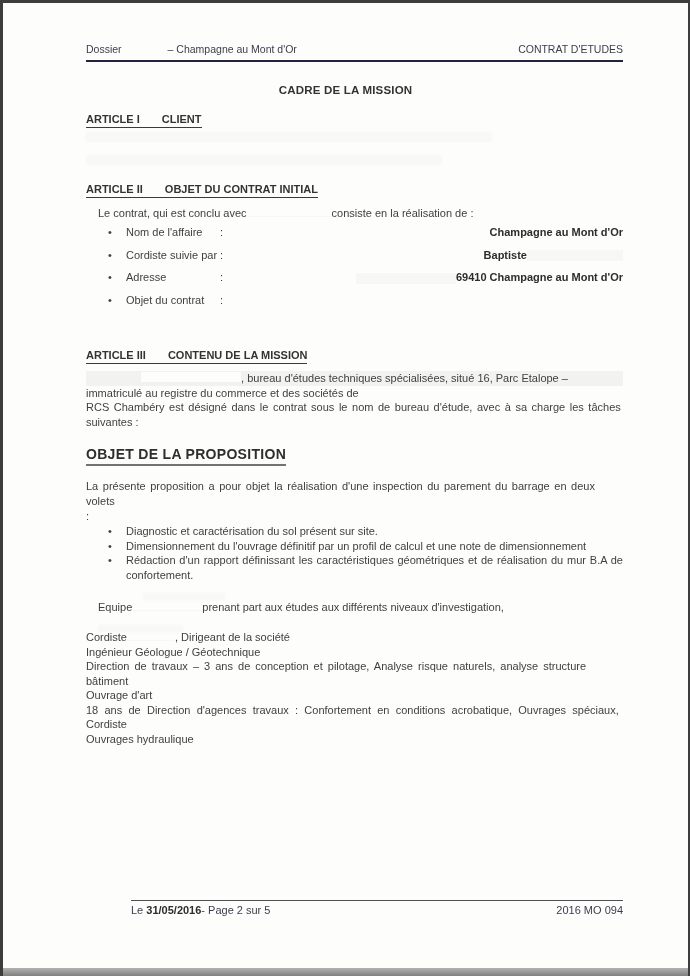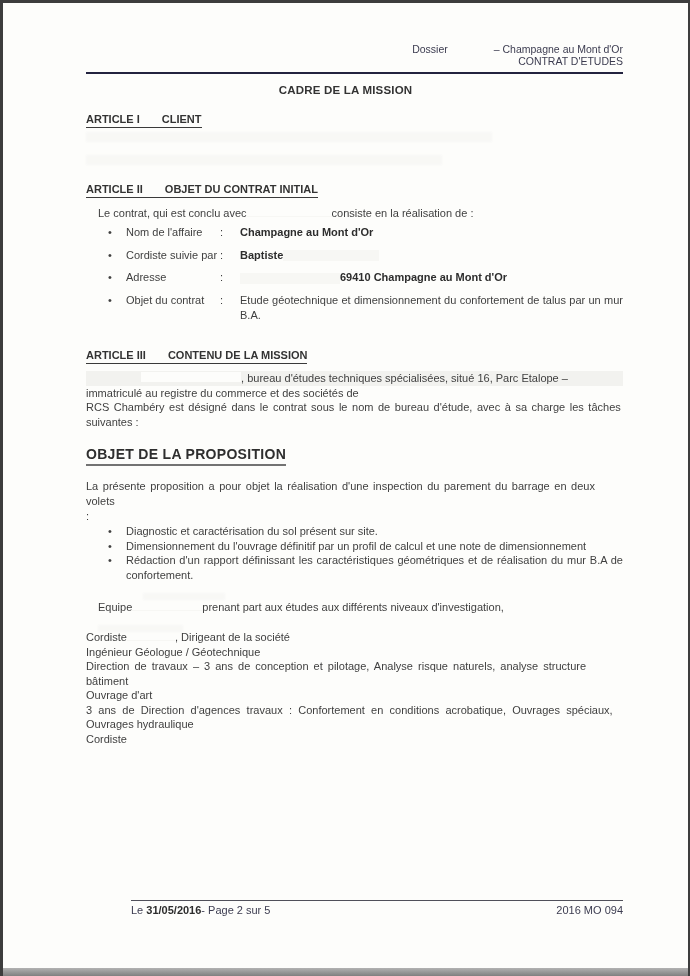--- a/index.html
+++ b/index.html
@@ -15,21 +15,21 @@
     font-family:"Liberation Sans", sans-serif;
     color:#3f3f3f;
     font-size:11px;
   }
   .abs{position:absolute;}
   .content-l{left:83px;}
   .content-r{right:65px;}
 
   
   .hdr{top:40px;display:flex;justify-content:space-between;align-items:flex-end;
-       border-bottom:2px solid #23233f;padding-bottom:5px;font-size:10.5px;color:#3c3c50;flex-direction:column;}
+       border-bottom:2px solid #23233f;padding-bottom:5px;font-size:10.5px;color:#3c3c50;}
   .hdr-gap{display:inline-block;width:46px;}
   .ftr{top:897px;display:flex;justify-content:space-between;
        border-top:1px solid #50505a;padding-top:3px;font-size:11px;color:#3c3c50;margin-left:45px;}
   .bottom-bar{position:absolute;left:0;right:0;bottom:0;height:8px;
        background:linear-gradient(to bottom,#b2b2b2,#808080);}
 
   
   .doc-title{top:81px;left:0;right:0;text-align:center;font-weight:bold;font-size:11.5px;color:#333;letter-spacing:.2px;}
   .article-h{font-weight:bold;color:#333;}
   .article-h .u{display:inline-block;border-bottom:1.5px solid #3a3a3a;padding-bottom:2px;text-align:center;}
@@ -43,21 +43,21 @@
   .redact{background:#f7f7f4;display:inline-block;}
   .redact-faint{position:absolute;background:#f8f8f5;filter:blur(1px);}
   b,.bold{font-weight:bold;color:#2d2d2d;}
 
   
   .dlist{top:222px;}
   .drow{display:flex;margin-bottom:7.5px;line-height:15px;}
   .dmark{width:18px;margin-left:22px;color:#3f3f3f;}
   .dlabel{width:94px;}
   .dcolon{width:20px;}
-  .dval{flex:1;}
+  .dval{flex:1;text-align:right;}
   .just{text-align:justify;}
 
   
   .mission{top:368px;line-height:14.6px;}
   .grayline{background:#f2f2ef;text-align:center;}
   .whitebox{display:inline-block;width:100px;height:10px;background:#fdfdfb;vertical-align:baseline;}
 
   
   .plist{top:521px;list-style:none;margin:0;padding:0;}
   .plist li{display:flex;line-height:14.5px;}
@@ -118,21 +118,20 @@
     <div class="drow">
       <span class="dmark">•</span>
       <span class="dlabel">Adresse</span>
       <span class="dcolon">:</span>
       <span class="dval"><span class="sp redact" style="width:100px;height:11px;vertical-align:middle;"></span><b>69410 Champagne au Mont d'Or</b></span>
     </div>
     <div class="drow">
       <span class="dmark">•</span>
       <span class="dlabel">Objet du contrat</span>
       <span class="dcolon">:</span>
-      <span class="dval just">Etude géotechnique et dimensionnement du confortement de talus par un mur B.A.</span>
     </div>
   </div>
 
   <div class="abs content-l article-h" style="top:346px;">
     <span class="u">
       <span>ARTICLE III</span><span class="gap"></span><span>CONTENU DE LA MISSION</span>
     </span>
   </div>
 
   <div class="abs content-l content-r mission">
@@ -172,23 +171,23 @@
   </div>
 
   <div class="redact-faint" style="top:622px;left:95px;width:85px;height:7px;"></div>
   <div class="abs content-l content-r team">
     <div>
       <span>Cordiste</span><span class="sp redact" style="width:48px;"></span><span>, Dirigeant de la société</span>
     </div>
     <div>Ingénieur Géologue / Géotechnique</div>
     <div class="ws2">Direction de travaux – 3 ans de conception et pilotage, Analyse risque naturels, analyse structure bâtiment</div>
     <div>Ouvrage d'art</div>
-    <div class="ws3">3 ans de Direction d'agences travaux : Confortement en conditions acrobatique, Ouvrages spéciaux,</div>
+    <div class="ws3">18 ans de Direction d'agences travaux : Confortement en conditions acrobatique, Ouvrages spéciaux,</div>
+    <div>Cordiste</div>
     <div>Ouvrages hydraulique</div>
-    <div>Cordiste</div>
   </div>
 
   <div class="abs content-l content-r ftr">
     <span>
       <span>Le </span><b>31/05/2016</b><span>- Page 2 sur 5</span>
     </span>
     <span>2016 MO 094</span>
   </div>
 
   <div class="bottom-bar"></div>

